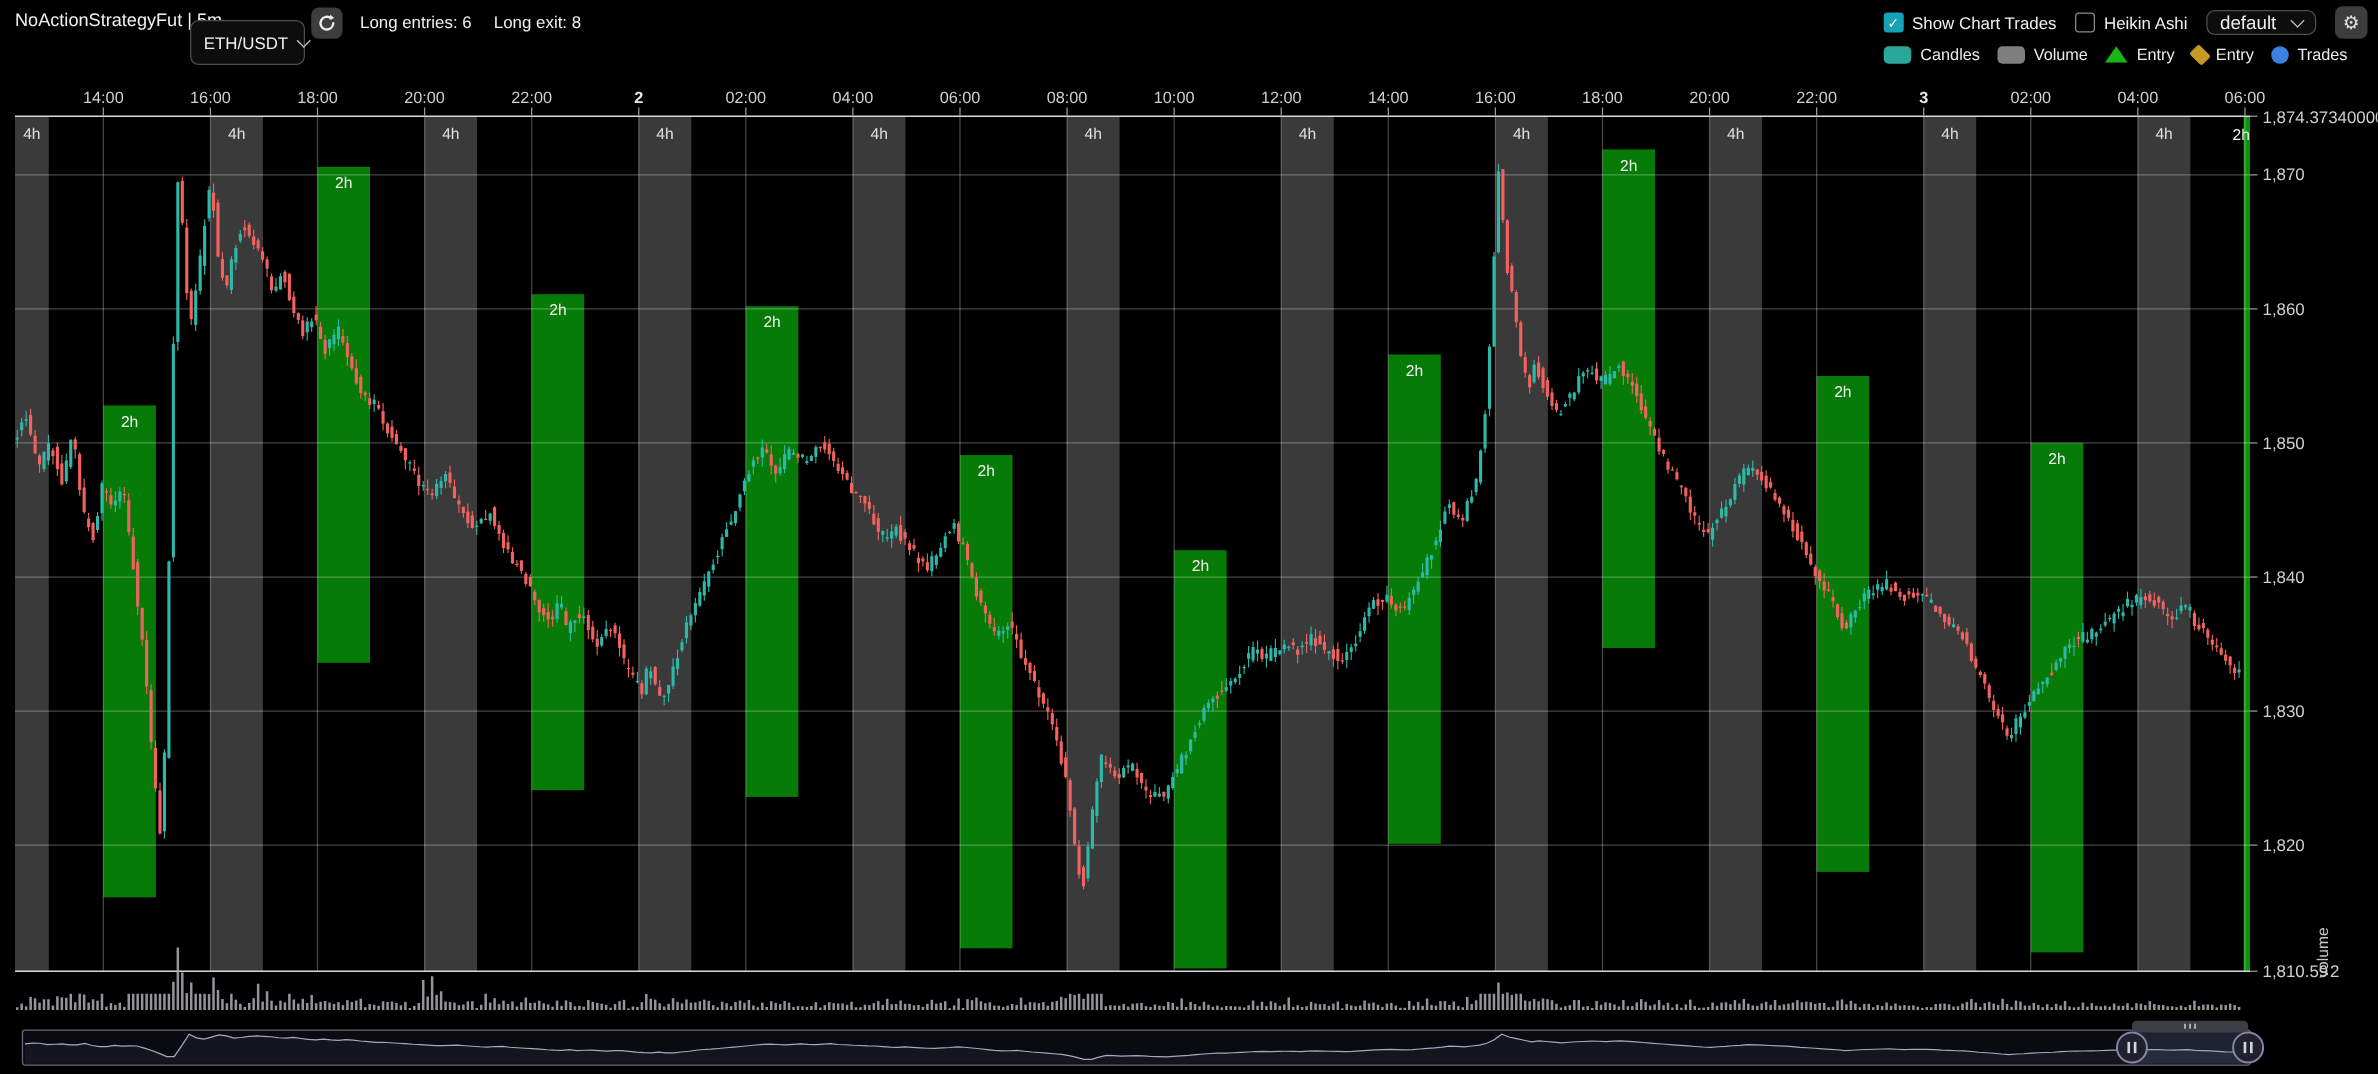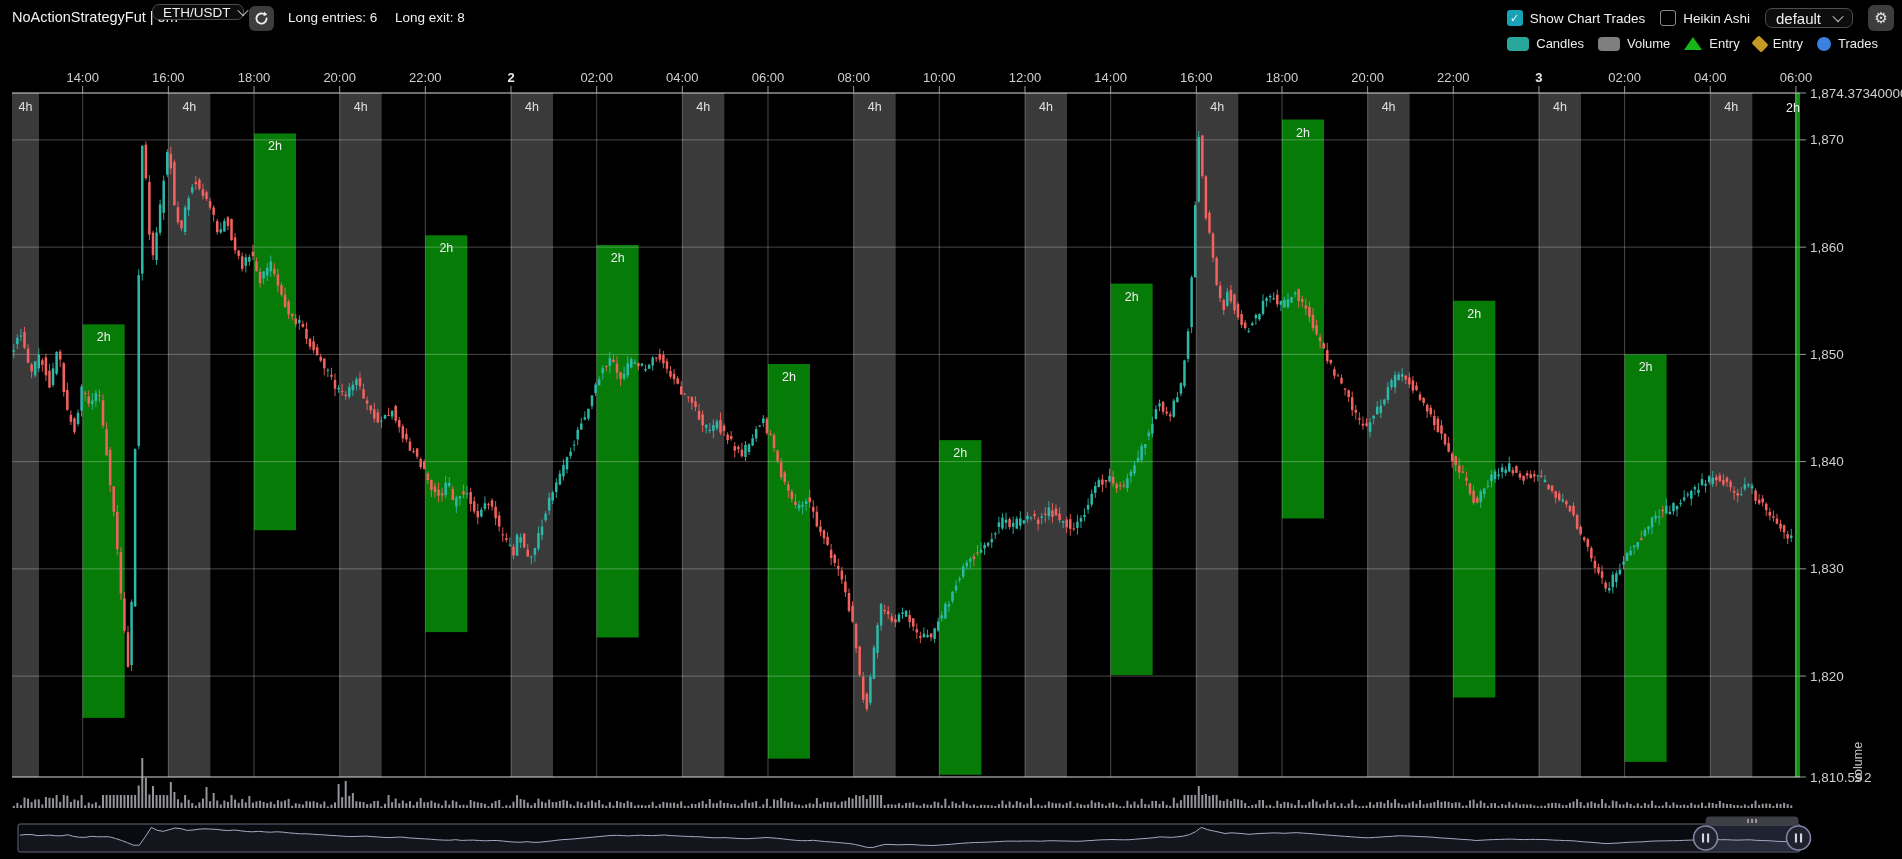--- a/index.html
+++ b/index.html
@@ -3,21 +3,21 @@
 <meta charset="utf-8">
 <style>
   html,body{margin:0;padding:0;background:#000;width:1902px;height:859px;overflow:hidden;
     font-family:"Liberation Sans",sans-serif;color:#eee;position:relative;}
   #chart-svg{position:absolute;left:0;top:0;}
   .hdr{position:absolute;left:0;top:0;width:1902px;height:60px;z-index:5;}
   .title{position:absolute;left:12px;top:9px;font-size:14.5px;color:#f2f2f2;white-space:nowrap;}
   .sel{position:absolute;display:flex;align-items:center;justify-content:space-between;
     padding:0 10px;border:1px solid #4d4d4d;border-radius:7px;background:#0d0d0d;
     color:#f0f0f0;font-size:13.5px;cursor:pointer;box-sizing:border-box;}
-  .sel-pair{left:152px;top:4px;width:92px;height:16px;}
+  .sel-pair{left:152px;top:16px;width:92px;height:36px;}
   .chev{width:7px;height:7px;border-right:1.7px solid #c9c9c9;border-bottom:1.7px solid #c9c9c9;
     transform:rotate(45deg) translate(-1px,-1px);margin-left:8px;flex:0 0 auto;}
   .btn{position:absolute;background:#3d3d3d;border-radius:6px;display:flex;align-items:center;
     justify-content:center;cursor:pointer;}
   .btn-refresh{left:249px;top:6px;width:25px;height:25px;}
   .stats{position:absolute;left:288px;top:10px;font-size:13.5px;color:#f0f0f0;white-space:nowrap;}
   .stats span+span{margin-left:14px;}
   .hdr-right{position:absolute;right:8px;top:4px;height:28px;display:flex;align-items:center;gap:15px;}
   .chk{display:flex;align-items:center;gap:7px;font-size:13.5px;color:#f0f0f0;cursor:pointer;}
   .cb{width:16px;height:16px;border-radius:3px;display:inline-flex;align-items:center;

